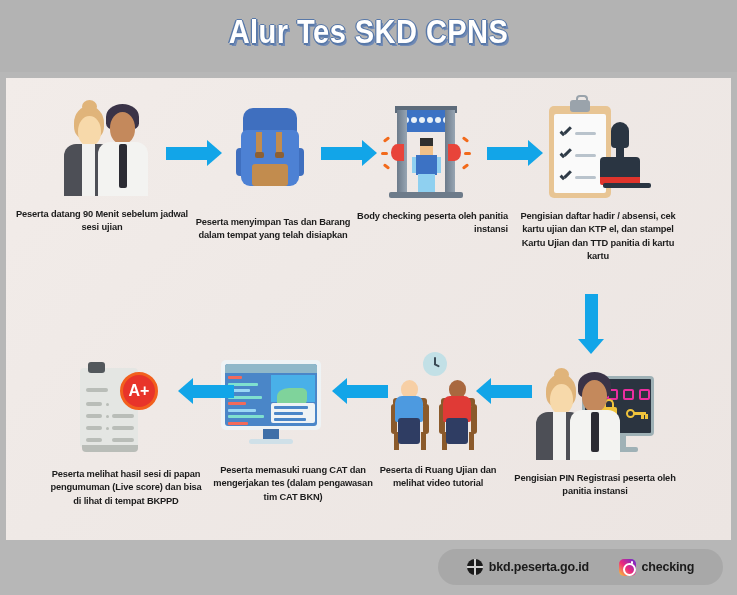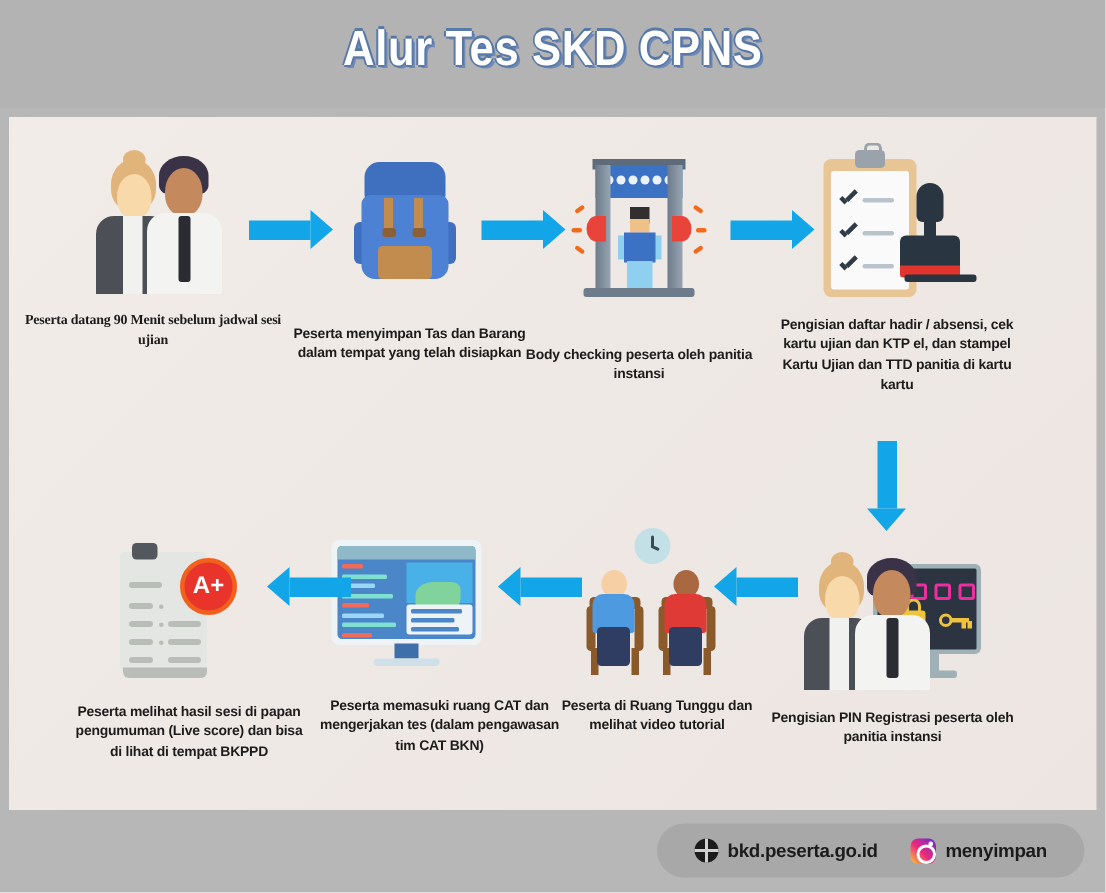--- a/index.html
+++ b/index.html
@@ -425,21 +425,21 @@
         <div class="p-hair" style="left:26px; top:0px; width:15px; height:13px; background:#e0b47a; border-radius:50%;"></div>
         <div class="p-head" style="left:22px; top:16px; width:23px; height:30px; background:#f7d9aa;"></div>
         <div class="p-body" style="left:8px; top:44px; width:48px; height:52px; background:#4d4f56;"></div>
         <div class="p-body" style="left:26px; top:44px; width:13px; height:52px; background:#f1f1ef; border-radius:0;"></div>
 
         <div class="p-hair" style="left:50px; top:4px; width:33px; height:26px; background:#3a3347; border-radius:50% 50% 25% 25%;"></div>
         <div class="p-head" style="left:54px; top:12px; width:25px; height:32px; background:#c4895c;"></div>
         <div class="p-body" style="left:42px; top:42px; width:50px; height:54px; background:#f3f3f1;"></div>
         <div style="position:absolute; left:63px; top:44px; width:8px; height:44px; background:#2b2b33; border-radius:2px;"></div>
       </div>
-      <div class="cap" style="left:-44px; top:108px; width:180px;font-family:Liberation Serif, serif;">Peserta datang 90 Menit sebelum jadwal sesi ujian</div>
+      <div class="cap" style="left:-44px; top:108px; width:180px;">Peserta datang 90 Menit sebelum jadwal sesi ujian</div>
     </div>
 
     <div class="arrow" style="left:160px; top:62px; width:56px;">
       <div class="shaft" style="width:41px;"></div>
         <div class="head"></div>
     </div>
 
     <div class="node" style="left:233px; top:30px;">
       <div class="art bag">
         <div class="bag-sideL"></div>
@@ -483,21 +483,21 @@
         <div class="ray" style="right:-6px; top:50px;"></div>
         <div class="ray" style="right:-4px; top:63px; transform:rotate(-35deg);"></div>
         <div class="gate-person-head"></div>
         <div class="gate-person-face"></div>
         <div class="gate-person-armL"></div>
         <div class="gate-person-armR"></div>
         <div class="gate-person-torso"></div>
         <div class="gate-person-legs"></div>
         <div class="gate-floor"></div>
       </div>
-      <div class="cap" style="left:-43px; top:128px; width:164px;">Body checking peserta oleh panitia instansi</div>
+      <div class="cap" style="left:-43px; top:108px; width:164px;text-align:right;">Body checking peserta oleh panitia instansi</div>
     </div>
 
     <div class="arrow" style="left:481px; top:62px; width:56px;">
       <div class="shaft" style="width:41px;"></div>
         <div class="head"></div>
     </div>
 
     <div class="node" style="left:541px; top:22px;">
       <div class="art clip">
         <div class="clip-board"></div>
@@ -581,21 +581,21 @@
           <div class="chair-back"></div>
           <div class="chair-armL"></div>
             <div class="chair-armR"></div>
           <div class="chair-legL"></div>
             <div class="chair-legR"></div>
         </div>
         <div class="sit-head" style="left:60px; top:28px; background:#a9683f;"></div>
         <div class="sit-torso" style="left:54px; top:44px; background:#e03a36;"></div>
         <div class="sit-legs" style="left:57px; top:66px;"></div>
       </div>
-      <div class="cap" style="left:-24px; top:112px; width:146px;">Peserta di Ruang Tunggu dan melihat video tutorial</div>
+      <div class="cap" style="left:-24px; top:112px; width:146px;">Peserta di Ruang Ujian dan melihat video tutorial</div>
     </div>
 
     <div class="arrow left" style="left:326px; top:300px; width:56px;">
       <div class="shaft" style="width:41px;"></div>
         <div class="head"></div>
     </div>
 
     <div class="node" style="left:215px; top:282px;">
       <div class="art cat">
         <div class="cat-frame"></div>
@@ -658,18 +658,18 @@
   </div>
 
   <div id="footer">
     <div id="footer-bar">
       <div class="f-item">
         <div class="globe"></div>
         <span class="lbl">bkd.peserta.go.id</span>
       </div>
       <div class="f-item">
         <div class="ig"></div>
-        <span class="lbl">menyimpan</span>
+        <span class="lbl">checking</span>
       </div>
     </div>
   </div>
 
 </div>
 
 </body></html>

